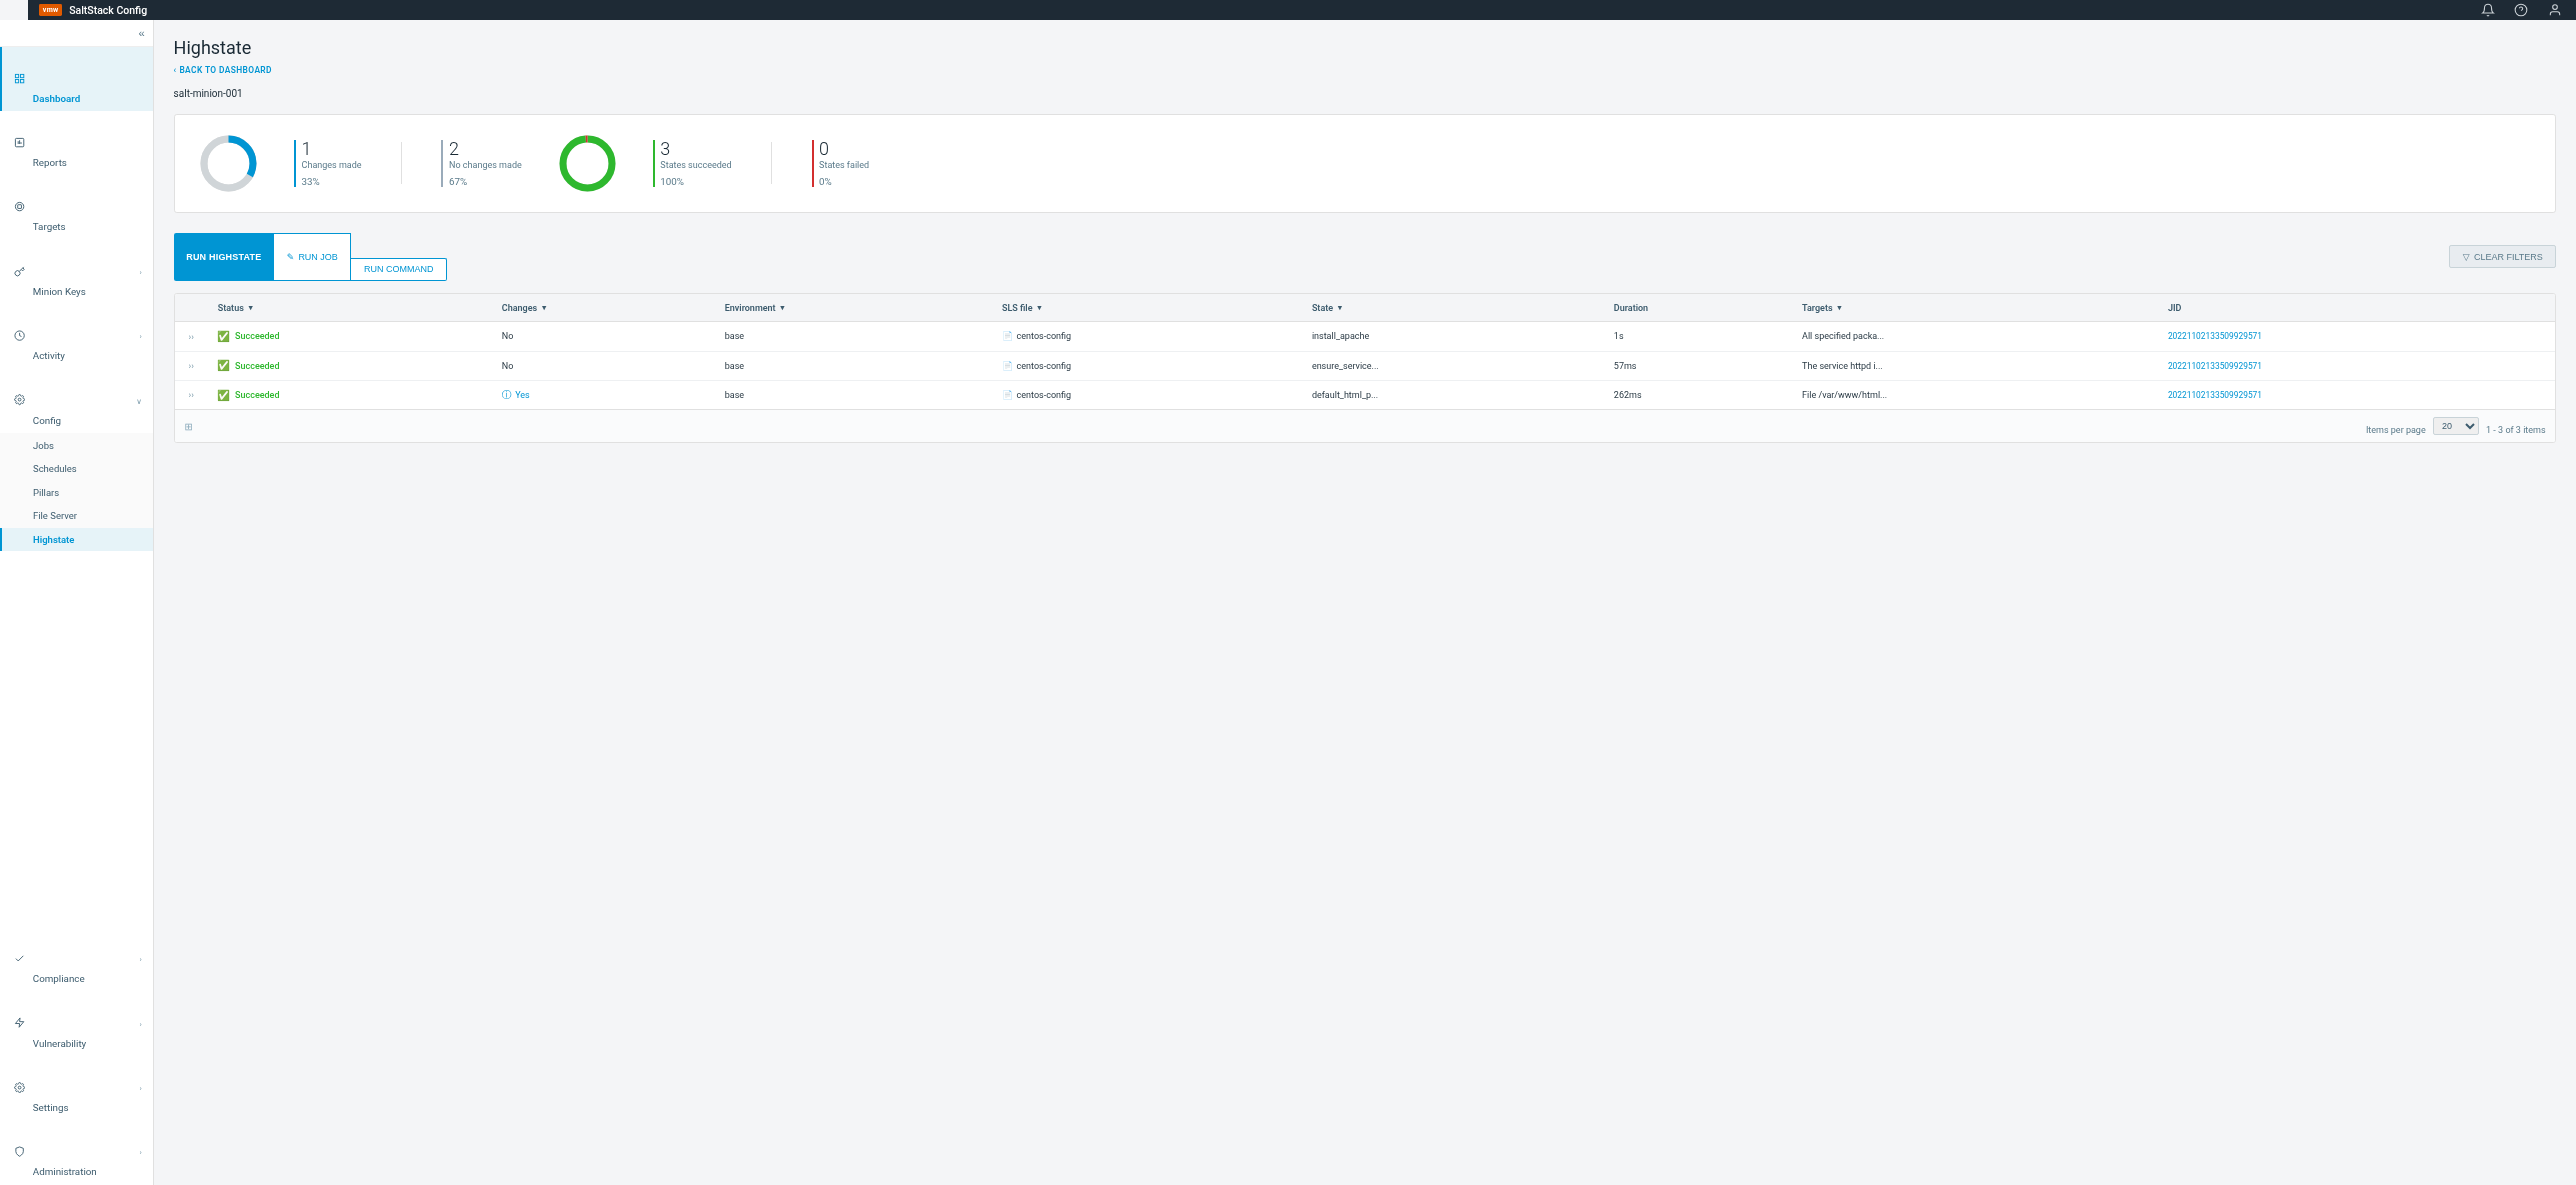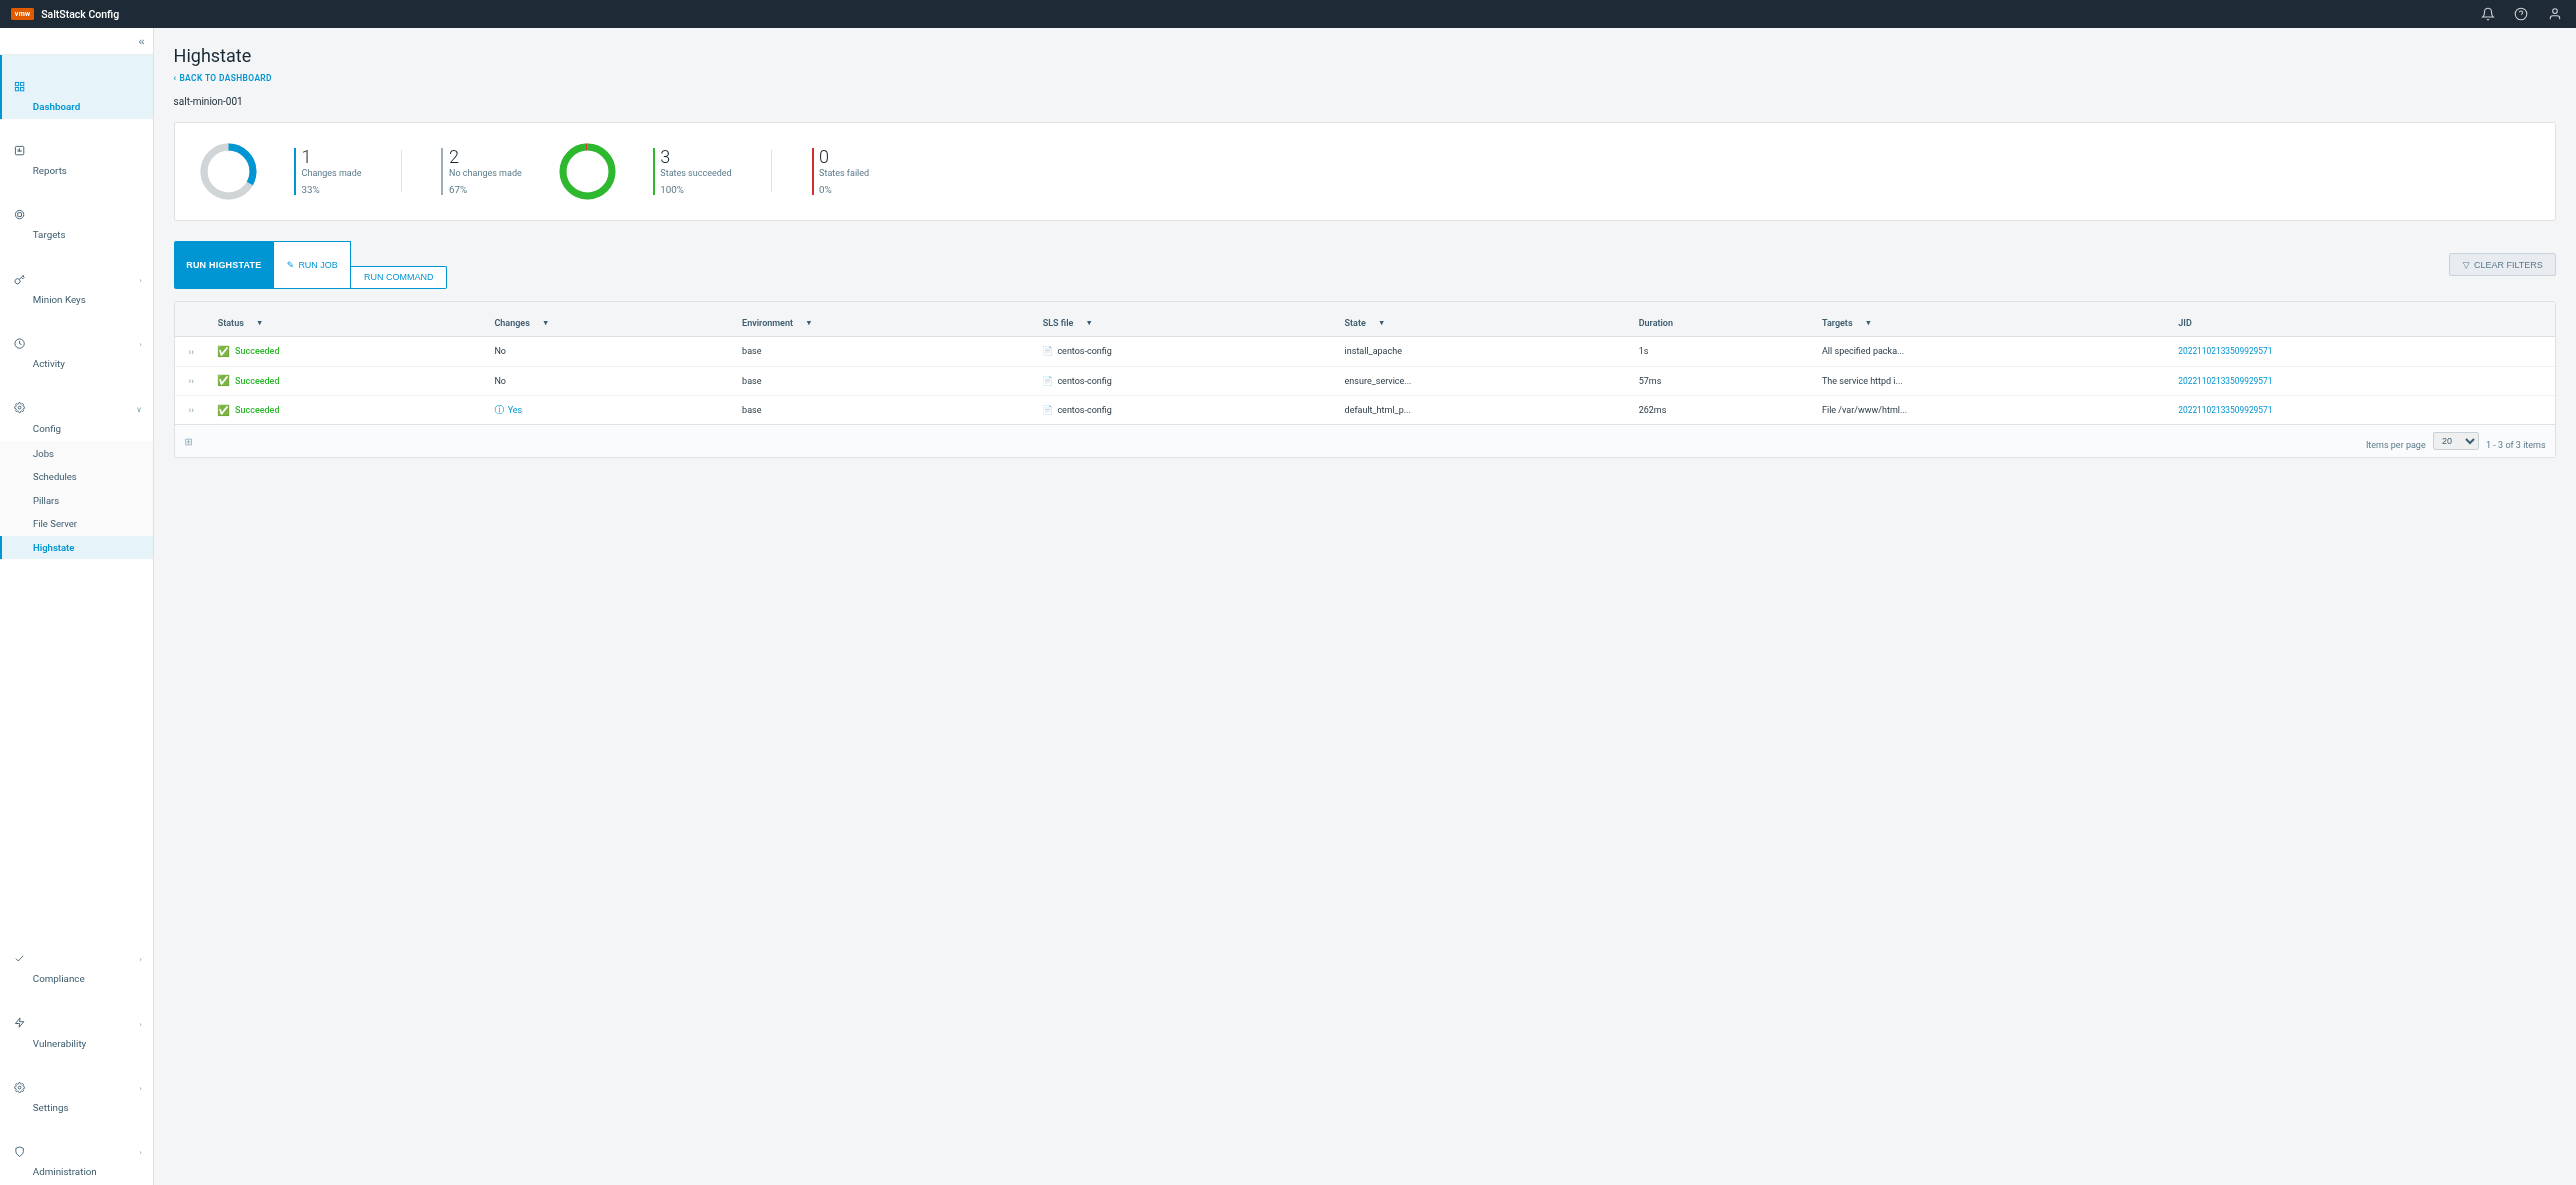--- a/index.html
+++ b/index.html
@@ -1,26 +1,27 @@
 <!DOCTYPE html>
 <html style="font-size:11.2px"><head>
   <meta charset="utf-8">
   <style>
     * { box-sizing: border-box; margin: 0; padding: 0; }
     body { font-family: -apple-system, BlinkMacSystemFont, 'Segoe UI', Roboto, sans-serif; background: #f4f5f7; display: flex; flex-direction: column; height: 100vh; overflow: hidden; }
 
     
     .topnav {
       background: #1e2a35;
-      height: 28px;
+      height: 20px;
       display: flex;
       align-items: center;
       padding: 0 11.2px;
       justify-content: space-between;
       flex-shrink: 0;
+      margin-left: 28px;
     }
     .topnav-left { display: flex; align-items: center; gap: 7px; }
     .vmw-logo {
       background: #e05a00;
       color: white;
       font-size: 7px;
       font-weight: bold;
       padding: 2.1px 3.5px;
       border-radius: 1.4px;
       letter-spacing: 0.4px;
@@ -195,21 +196,21 @@
     .data-table { width: 100%; border-collapse: collapse; }
     .data-table thead tr { background: #f4f5f7; border-bottom: 0.7px solid #e0e0e0; }
     .data-table th {
       padding: 8.4px 9.8px;
       font-size: 9px;
       font-weight: 600;
       color: #3d5c6e;
       text-align: left;
       white-space: nowrap;
     }
-    .th-inner { display: flex; align-items: center; gap: 14px; margin-top: 7px; }
+    .th-inner { display: flex; align-items: center; gap: 5px; }
     .filter-icon { color: #8aaa ba; font-size: 7.7px; cursor: pointer; }
     .data-table tbody tr { border-bottom: 0.7px solid #eef0f2; }
     .data-table tbody tr:last-child { border-bottom: none; }
     .data-table td { padding: 7.7px 9.8px; font-size: 9px; color: #2a3a45; }
     .expand-btn { color: #7a9aaa; cursor: pointer; font-size: 9px; padding: 2.8px 4.2px; }
     .status-succeeded { color: #2eb82e; display: flex; align-items: center; gap: 4.2px; font-weight: 500; }
     .status-icon { font-size: 10.5px; }
     .jid-link { color: #0095d3; text-decoration: none; font-size: 8.4px; }
     .file-icon { color: #8aaabb; margin-right: 3.5px; }
     .yes-badge { display: flex; align-items: center; gap: 3.5px; color: #0095d3; }

